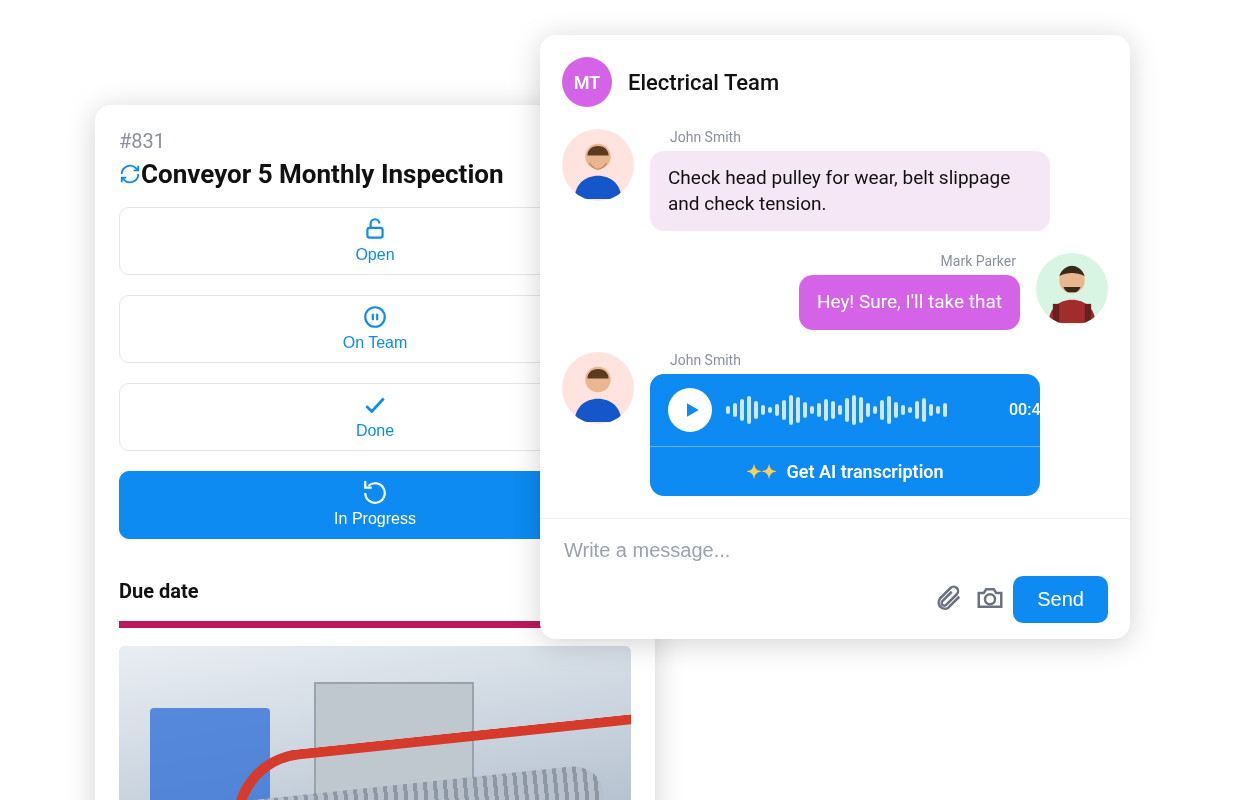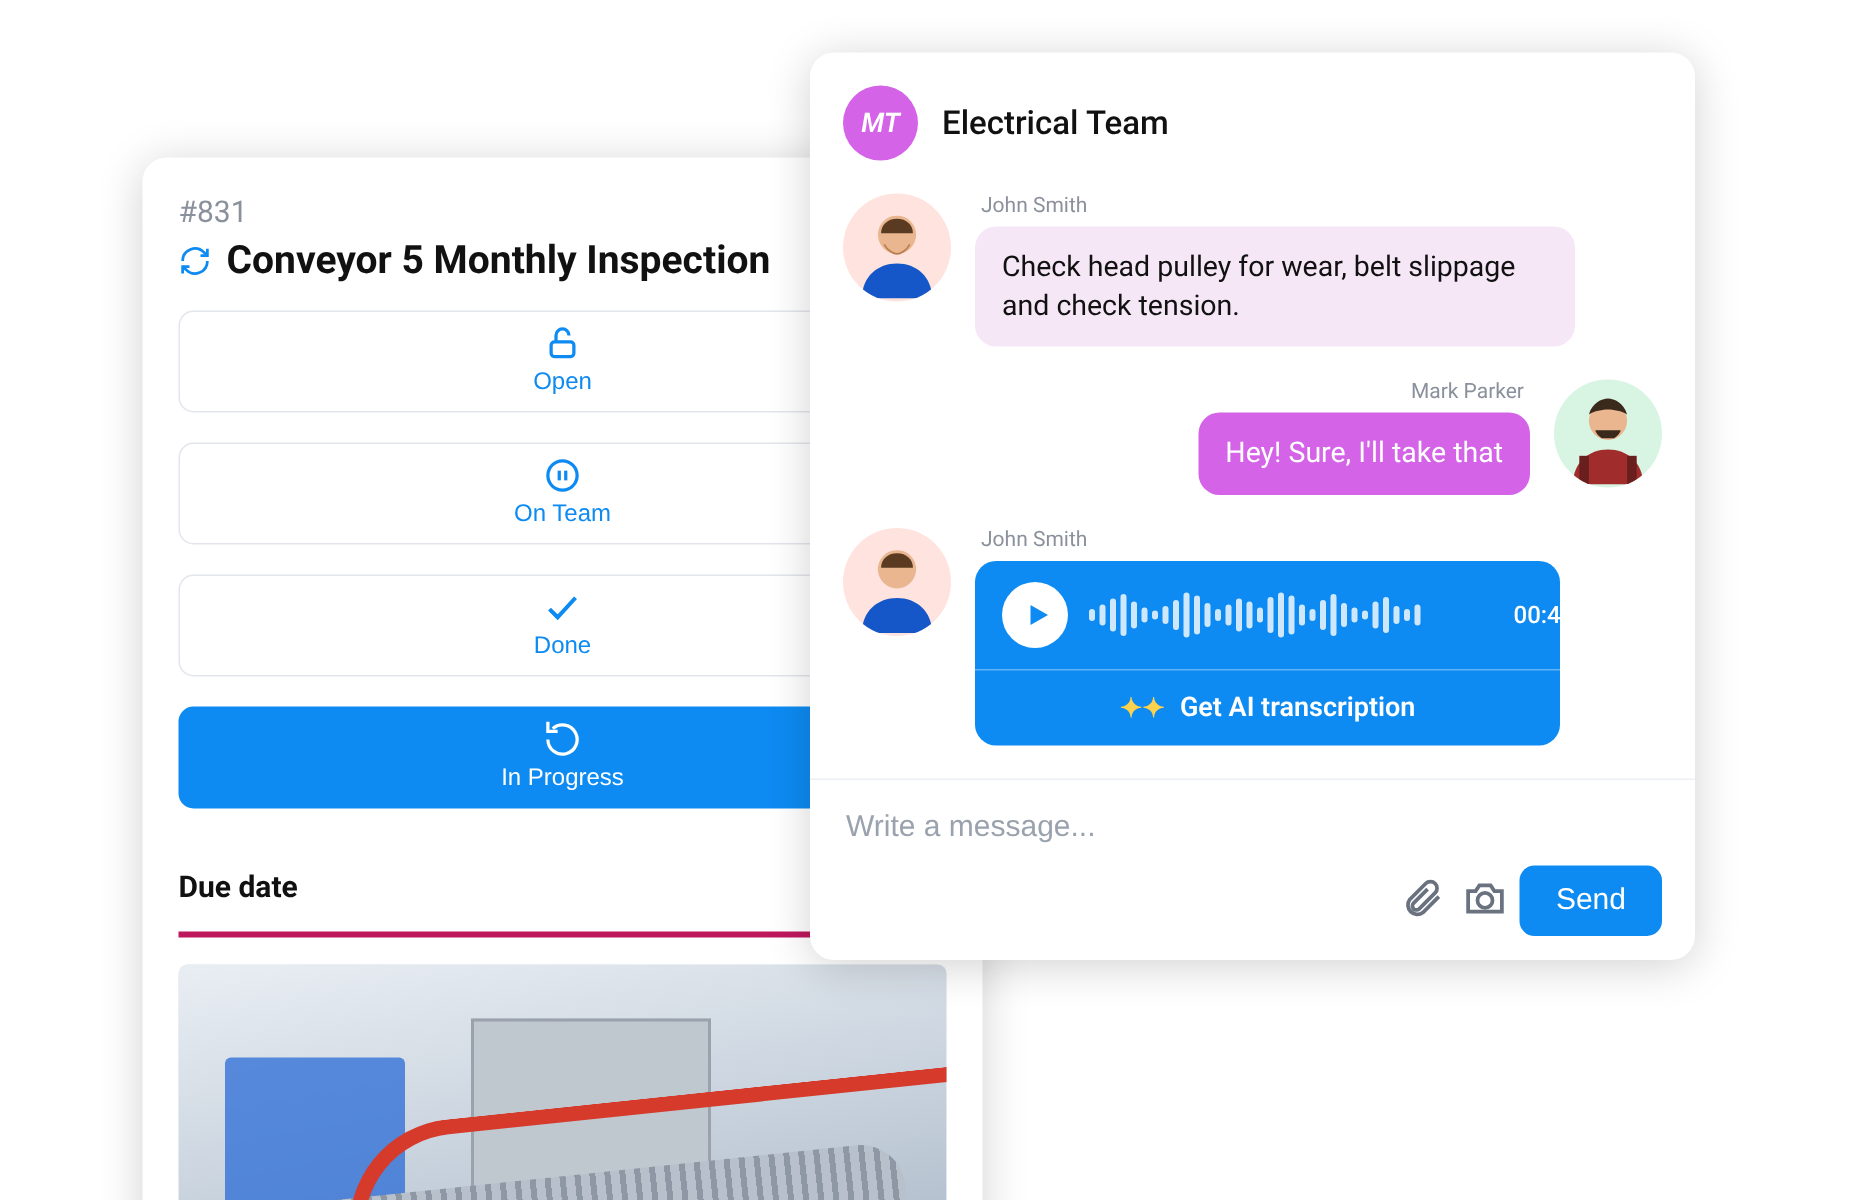--- a/index.html
+++ b/index.html
@@ -26,21 +26,20 @@
     padding: 24px 24px 24px 24px;
   }
   .wo-id {
     color: #8a919c;
     font-size: 20px;
     margin-bottom: 6px;
   }
   .wo-title-row {
     display: flex;
     align-items: center;
-    gap: 10px;
     margin-bottom: 18px;
   }
   .sync-icon {
     width: 22px; height: 22px;
     color: #0d8bf2;
     flex: 0 0 auto;
   }
   .wo-title {
     font-size: 26px;
     font-weight: 700;
@@ -73,21 +72,21 @@
     border-color: #0d8bf2;
   }
   .status-btn svg { width: 26px; height: 26px; }
   .due-row {
     display: flex;
     justify-content: space-between;
     align-items: center;
     font-size: 20px;
     padding-bottom: 18px;
     margin-bottom: 18px;
-    border-bottom: 4px solid #be185d;
+    border-bottom: 7px solid #be185d;
     margin-top: 40px;
   }
   .due-label { font-weight: 700; color: #111; }
   .due-value { color: #e23b3b; font-weight: 500; }
   .wo-photo {
     width: 100%;
     height: 260px;
     border-radius: 6px;
     overflow: hidden;
     background: #dbe4ee;
@@ -130,38 +129,38 @@
     padding: 22px 22px 16px 22px;
   }
   .chat-header {
     display:flex; align-items:center; gap:16px;
     margin-bottom: 22px;
   }
   .team-avatar {
     width:50px; height:50px; border-radius:50%;
     background:#d463e8; color:#fff;
     display:flex; align-items:center; justify-content:center;
-    font-weight:600; font-size:18px;font-style:italic;
+    font-weight:600; font-size:18px;
   }
   .chat-title { font-size:22px; font-weight:500; color:#111; }
 
   .msg-row { display:flex; gap:16px; margin-bottom:22px; align-items:flex-start; }
   .msg-row.right { flex-direction: row-reverse; }
   .avatar {
     width:72px; height:72px; border-radius:50%; flex:0 0 auto;
     display:flex; align-items:center; justify-content:center;
     overflow:hidden;
   }
   .avatar.john { background:#ffe3de; }
   .avatar.mark { background:#d8f4e2; }
   .avatar svg { width:68px; height:68px; }
 
   .msg-col { display:flex; flex-direction:column; gap:6px; max-width: 400px; }
   .msg-col.right { align-items:flex-end; }
-  .sender { font-size:14px; color:#8a919c; padding: 0 4px; }
+  .sender { font-size:14px; color:#8a919c; padding: 0 4px; margin-left: 16px; }
   .bubble {
     padding: 14px 18px;
     border-radius: 14px;
     font-size: 19px;
     line-height: 1.38;
   }
   .bubble.light-pink { background:#f6e7f7; color:#111; }
   .bubble.magenta { background:#d463e8; color:#fff; }
 
   .voice-card {

